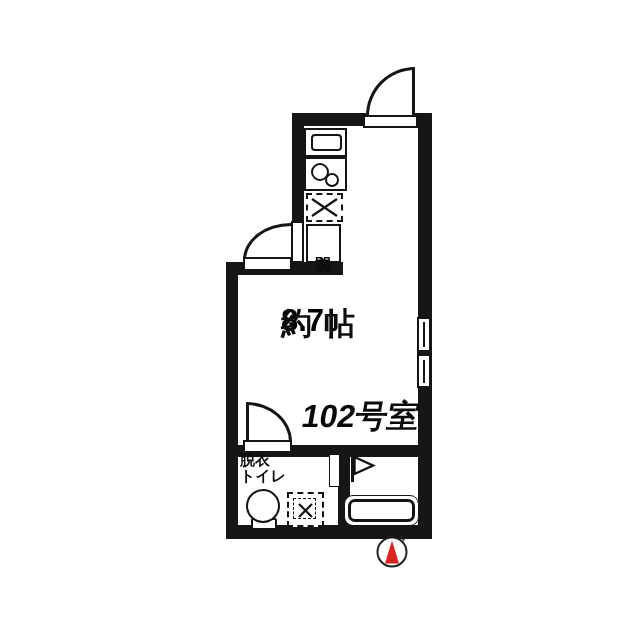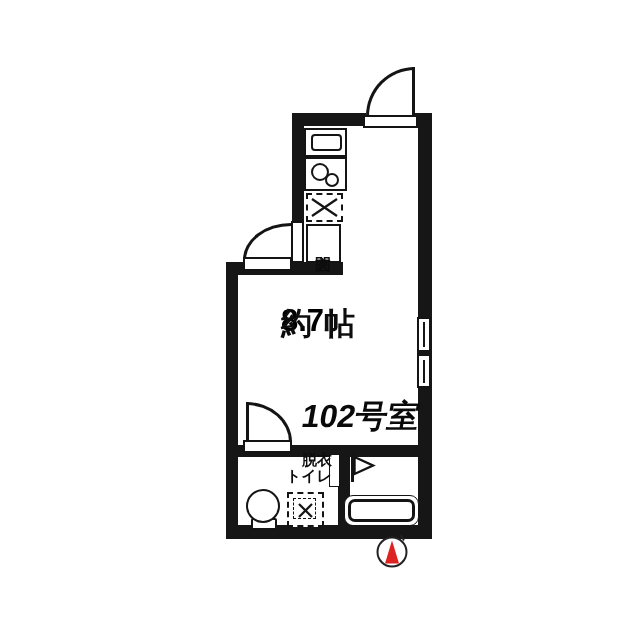--- a/index.html
+++ b/index.html
@@ -93,18 +93,18 @@
       <line x1="400.5" y1="535" x2="404" y2="540.5" stroke="#222222" stroke-width="1.8"></line>
     </g>
   </svg>
 
   <div class="lbl" style="left:281px;top:303px;font-size:31px;">
     <span>約</span><span style="position:static;color:#000000;">8.7</span><span>帖</span>
   </div>
 
   <div class="lbl" style="left:302px;top:395px;font-size:32px;transform:skewX(-10deg);color:#0a0a0a;">102号室</div>
 
-  <div style="left:240px;top:451px;width:92px;text-align:right;line-height:17px;">
+  <div style="left:240px;top:451px;width:92px;text-align:left;line-height:17px;">
     <div class="lbl" style="position:static;font-size:15px;">脱衣</div>
     <div class="lbl" style="position:static;font-size:15px;font-family:Liberation Serif, serif;">トイレ</div>
   </div>
 
 </div>
 
 </body></html>

